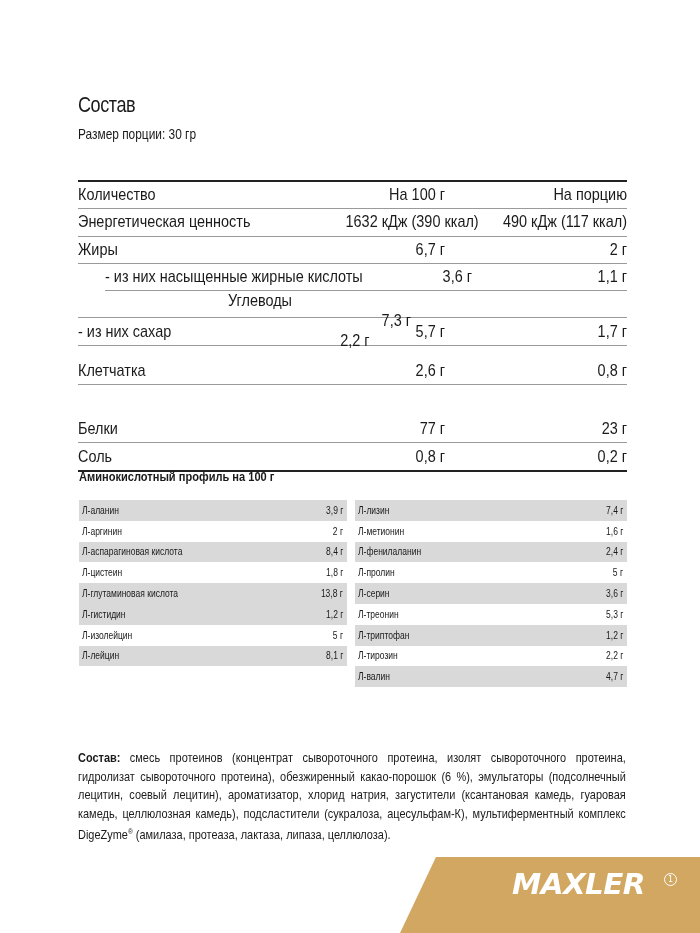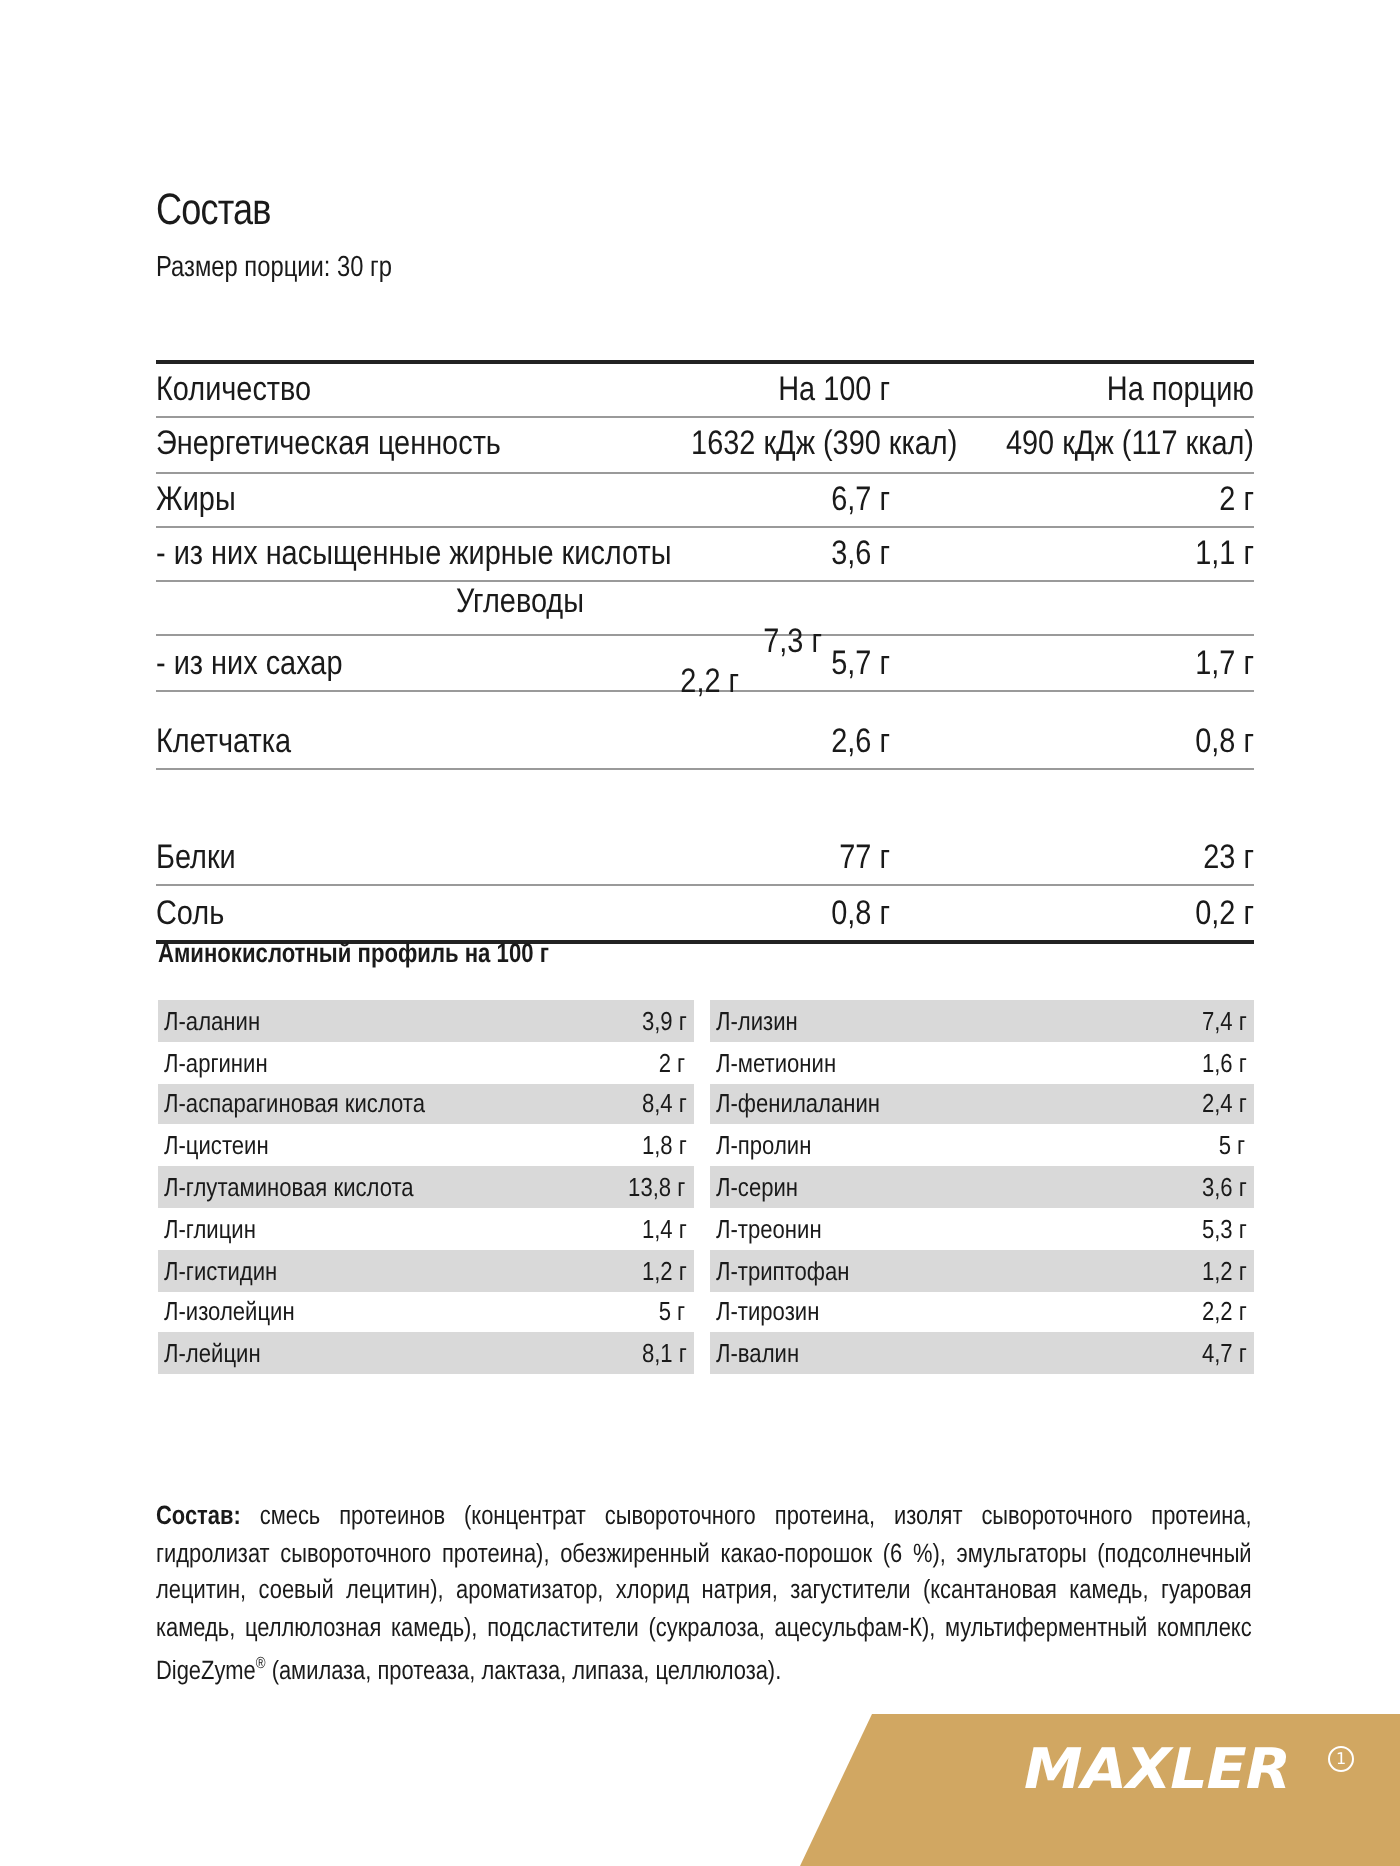--- a/index.html
+++ b/index.html
@@ -33,21 +33,21 @@
 
   .amino-title {
     position:absolute; left:79px; top:469px; font-weight:bold;
     font-size:13.5px; transform:scaleX(0.82); transform-origin:left top;
   }
   .amino-col { position:absolute; top:500px; }
   .amino-col.left { left:79px; width:268px; }
   .amino-col.right { left:355px; width:272px; }
   .amino-row {
     height:20.8px; display:flex; align-items:center; justify-content:space-between;
-    font-size:13px; padding:0 4px 0 3px; box-sizing:border-box;
+    font-size:10px; padding:0 4px 0 3px; box-sizing:border-box;
   }
   .amino-row.shaded { background:#d9d9d9; }
   .amino-row .a-name { transform:scaleX(0.85); transform-origin:left center; white-space:nowrap; }
   .amino-row .a-val { transform:scaleX(0.85); transform-origin:right center; white-space:nowrap; }
 
   .composition {
     position:absolute; left:78px; top:749px; width:660px;
     font-size:13.2px; line-height:18.6px; text-align:justify;
     transform:scaleX(0.83); transform-origin:left top;
   }
@@ -88,21 +88,21 @@
       <div class="nut-row" style="border-bottom: 1px solid rgb(154, 154, 154);">
         <span class="c-name">Энергетическая ценность</span>
         <span class="c-per100">1632 кДж (390 ккал)</span>
         <span class="c-serv">490 кДж (117 ккал)</span>
       </div>
       <div class="nut-row" style="border-bottom: 1px solid rgb(154, 154, 154);">
         <span class="c-name">Жиры</span>
         <span class="c-per100">6,7 г</span>
         <span class="c-serv">2 г</span>
       </div>
-      <div class="nut-row" style="border-bottom: 1px solid rgb(154, 154, 154);">
+      <div class="nut-row" style="border-bottom: 1px solid rgb(154, 154, 154); margin-left: 27px;">
         <span class="c-name">- из них насыщенные жирные кислоты</span>
         <span class="c-per100">3,6 г</span>
         <span class="c-serv">1,1 г</span>
       </div>
       <div class="nut-row" style="border-bottom: 1px solid rgb(154, 154, 154); flex-direction: column;">
         <span class="c-name">Углеводы</span>
         <span class="c-per100">7,3 г</span>
         <span class="c-serv">2,2 г</span>
       </div>
       <div class="nut-row" style="border-bottom: 1px solid rgb(154, 154, 154);">
@@ -143,24 +143,20 @@
       <span class="a-val">8,4 г</span>
     </div>
     <div class="amino-row">
       <span class="a-name">Л-цистеин</span>
       <span class="a-val">1,8 г</span>
     </div>
     <div class="amino-row shaded">
       <span class="a-name">Л-глутаминовая кислота</span>
       <span class="a-val">13,8 г</span>
     </div>
-    <div class="amino-row">
-      <span class="a-name">Л-глицин</span>
-      <span class="a-val">1,4 г</span>
-    </div>
     <div class="amino-row shaded">
       <span class="a-name">Л-гистидин</span>
       <span class="a-val">1,2 г</span>
     </div>
     <div class="amino-row">
       <span class="a-name">Л-изолейцин</span>
       <span class="a-val">5 г</span>
     </div>
     <div class="amino-row shaded">
       <span class="a-name">Л-лейцин</span>

